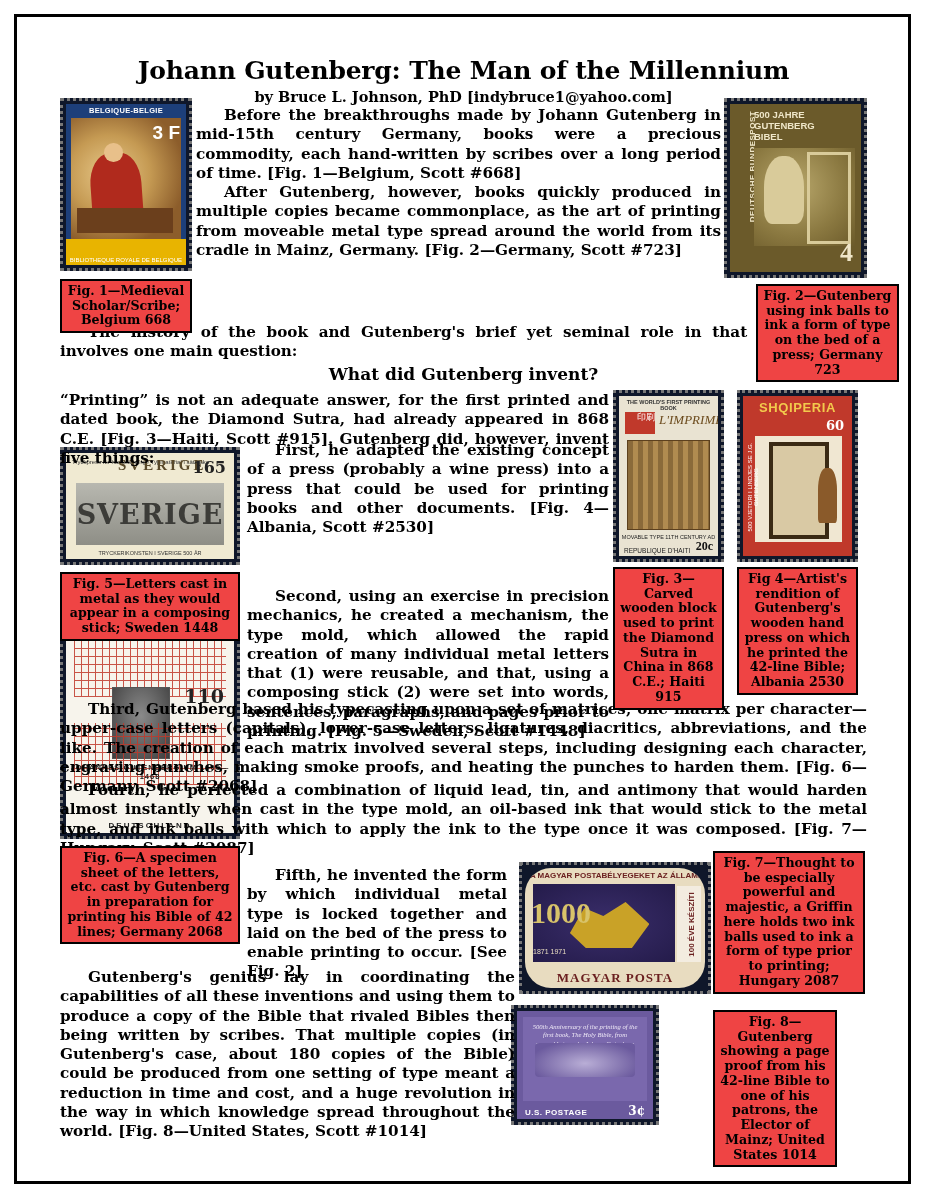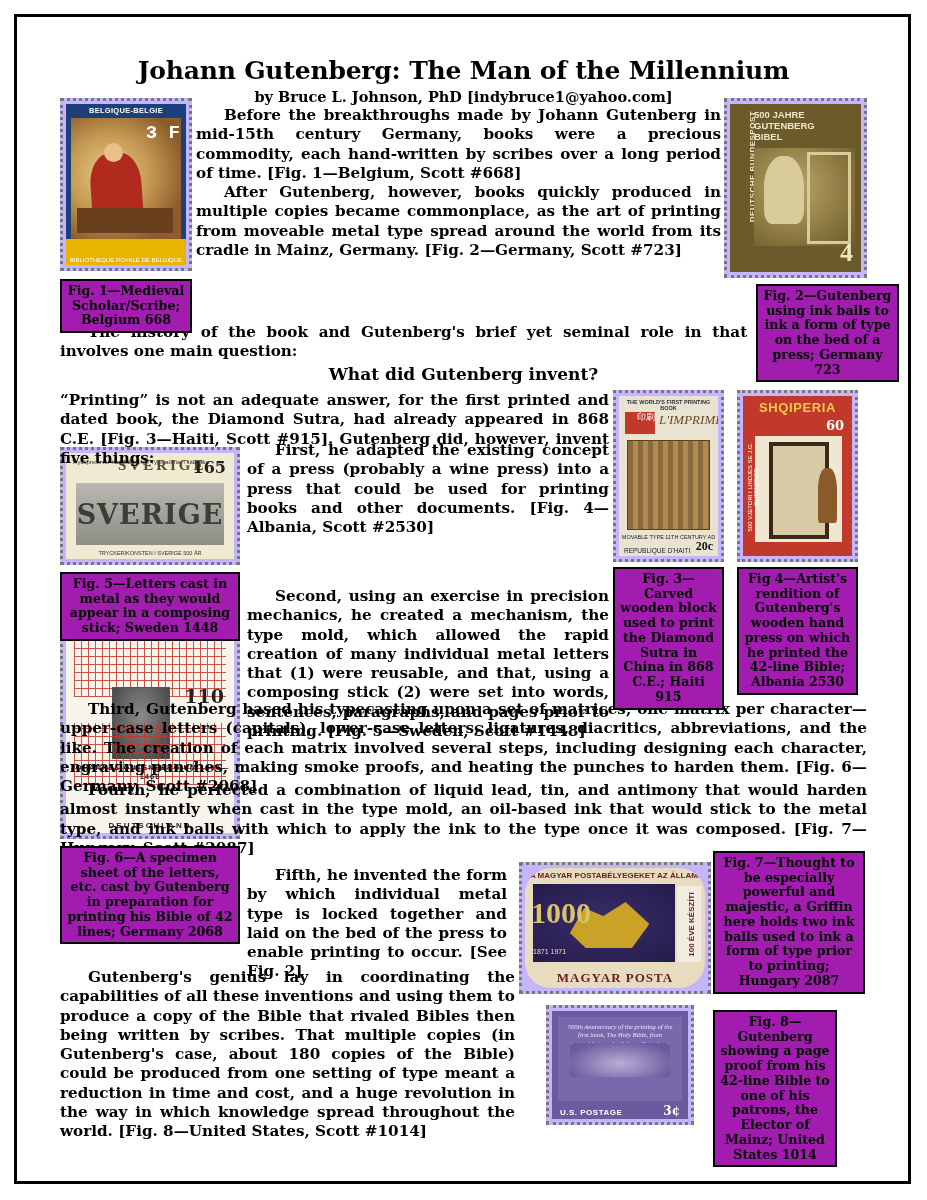--- a/index.html
+++ b/index.html
@@ -78,30 +78,30 @@
     box-sizing: border-box;
     overflow: hidden;
   }
   .stamp-inner {
     width: 100%; height: 100%;
     position: relative;
     overflow: hidden;
   }
   .perf {
     border: 3px dotted #777;
-    background: #c4b5fd;
+    background: #0f172a;
     padding: 3px;
   }
 
   
   .caption {
     position: absolute;
     box-sizing: border-box;
     border: 2px solid #000;
-    background: #a21caf;
+    background: #ef4444;
     text-align: center;
     font-size: 12.6px;
     font-weight: bold;
     line-height: 1.17;
     padding: 3px 4px;
     font-family: "DejaVu Serif", "Liberation Serif", serif;
   }
 
   
   #fig1 { left: 60px; top: 98px; width: 132px; height: 173px; }
@@ -131,21 +131,21 @@
   .belgium .desk {
     position:absolute; left:5%; bottom:8%; width:88%; height:20%;
     background:#6b3f1c;
   }
   .belgium .yellow {
     position:absolute; left:0; bottom:0; width:100%; height:16%;
     background:#e8b400;
   }
   .belgium .denom {
     position:absolute; right:6px; top:18px; font-size:19px; font-weight:bold;
-    color:#fff; font-family:Liberation Mono, monospace;
+    color:#fff; font-family:Liberation Sans, sans-serif;
   }
   .belgium .foot {
     position:absolute; bottom:2px; left:0; width:100%; text-align:center;
     font-size:6px; color:#fff; font-family:"Liberation Sans",sans-serif;
   }
 
   #fig2 { left: 724px; top: 98px; width: 143px; height: 180px; }
   .germany723 { background:#6b5a2a; }
   .germany723 .side {
     position:absolute; left:0; top:0; width:18px; height:100%;
@@ -329,21 +329,21 @@
   .hungary .sidetxt {
     position:absolute; left:-24px; top:34px; width:76px; transform:rotate(-90deg);
     text-align:center; font-family:"Liberation Sans",sans-serif;
   }
   .hungary .ft {
     position:absolute; bottom:2px; left:0; width:100%; text-align:center;
     font-size:13px; font-weight:bold; color:#6b2020; letter-spacing:1px;
     font-family:"Liberation Serif",serif;
   }
 
-  #fig8 { left: 546px; top: 1005px; width: 148px; height: 120px; }
+  #fig8 { left: 511px; top: 1005px; width: 148px; height: 120px; }
   .usa { background:#6b5a9e; }
   .usa .art {
     position:absolute; left:6px; top:6px; right:6px; bottom:18px;
     background:#7a68ad;
   }
   .usa .txt {
     position:absolute; left:8px; top:6px; right:8px;
     font-size:6.6px; color:#efe9f7; text-align:center; line-height:1.28;
     font-family:"Liberation Serif",serif; font-style:italic;
   }

